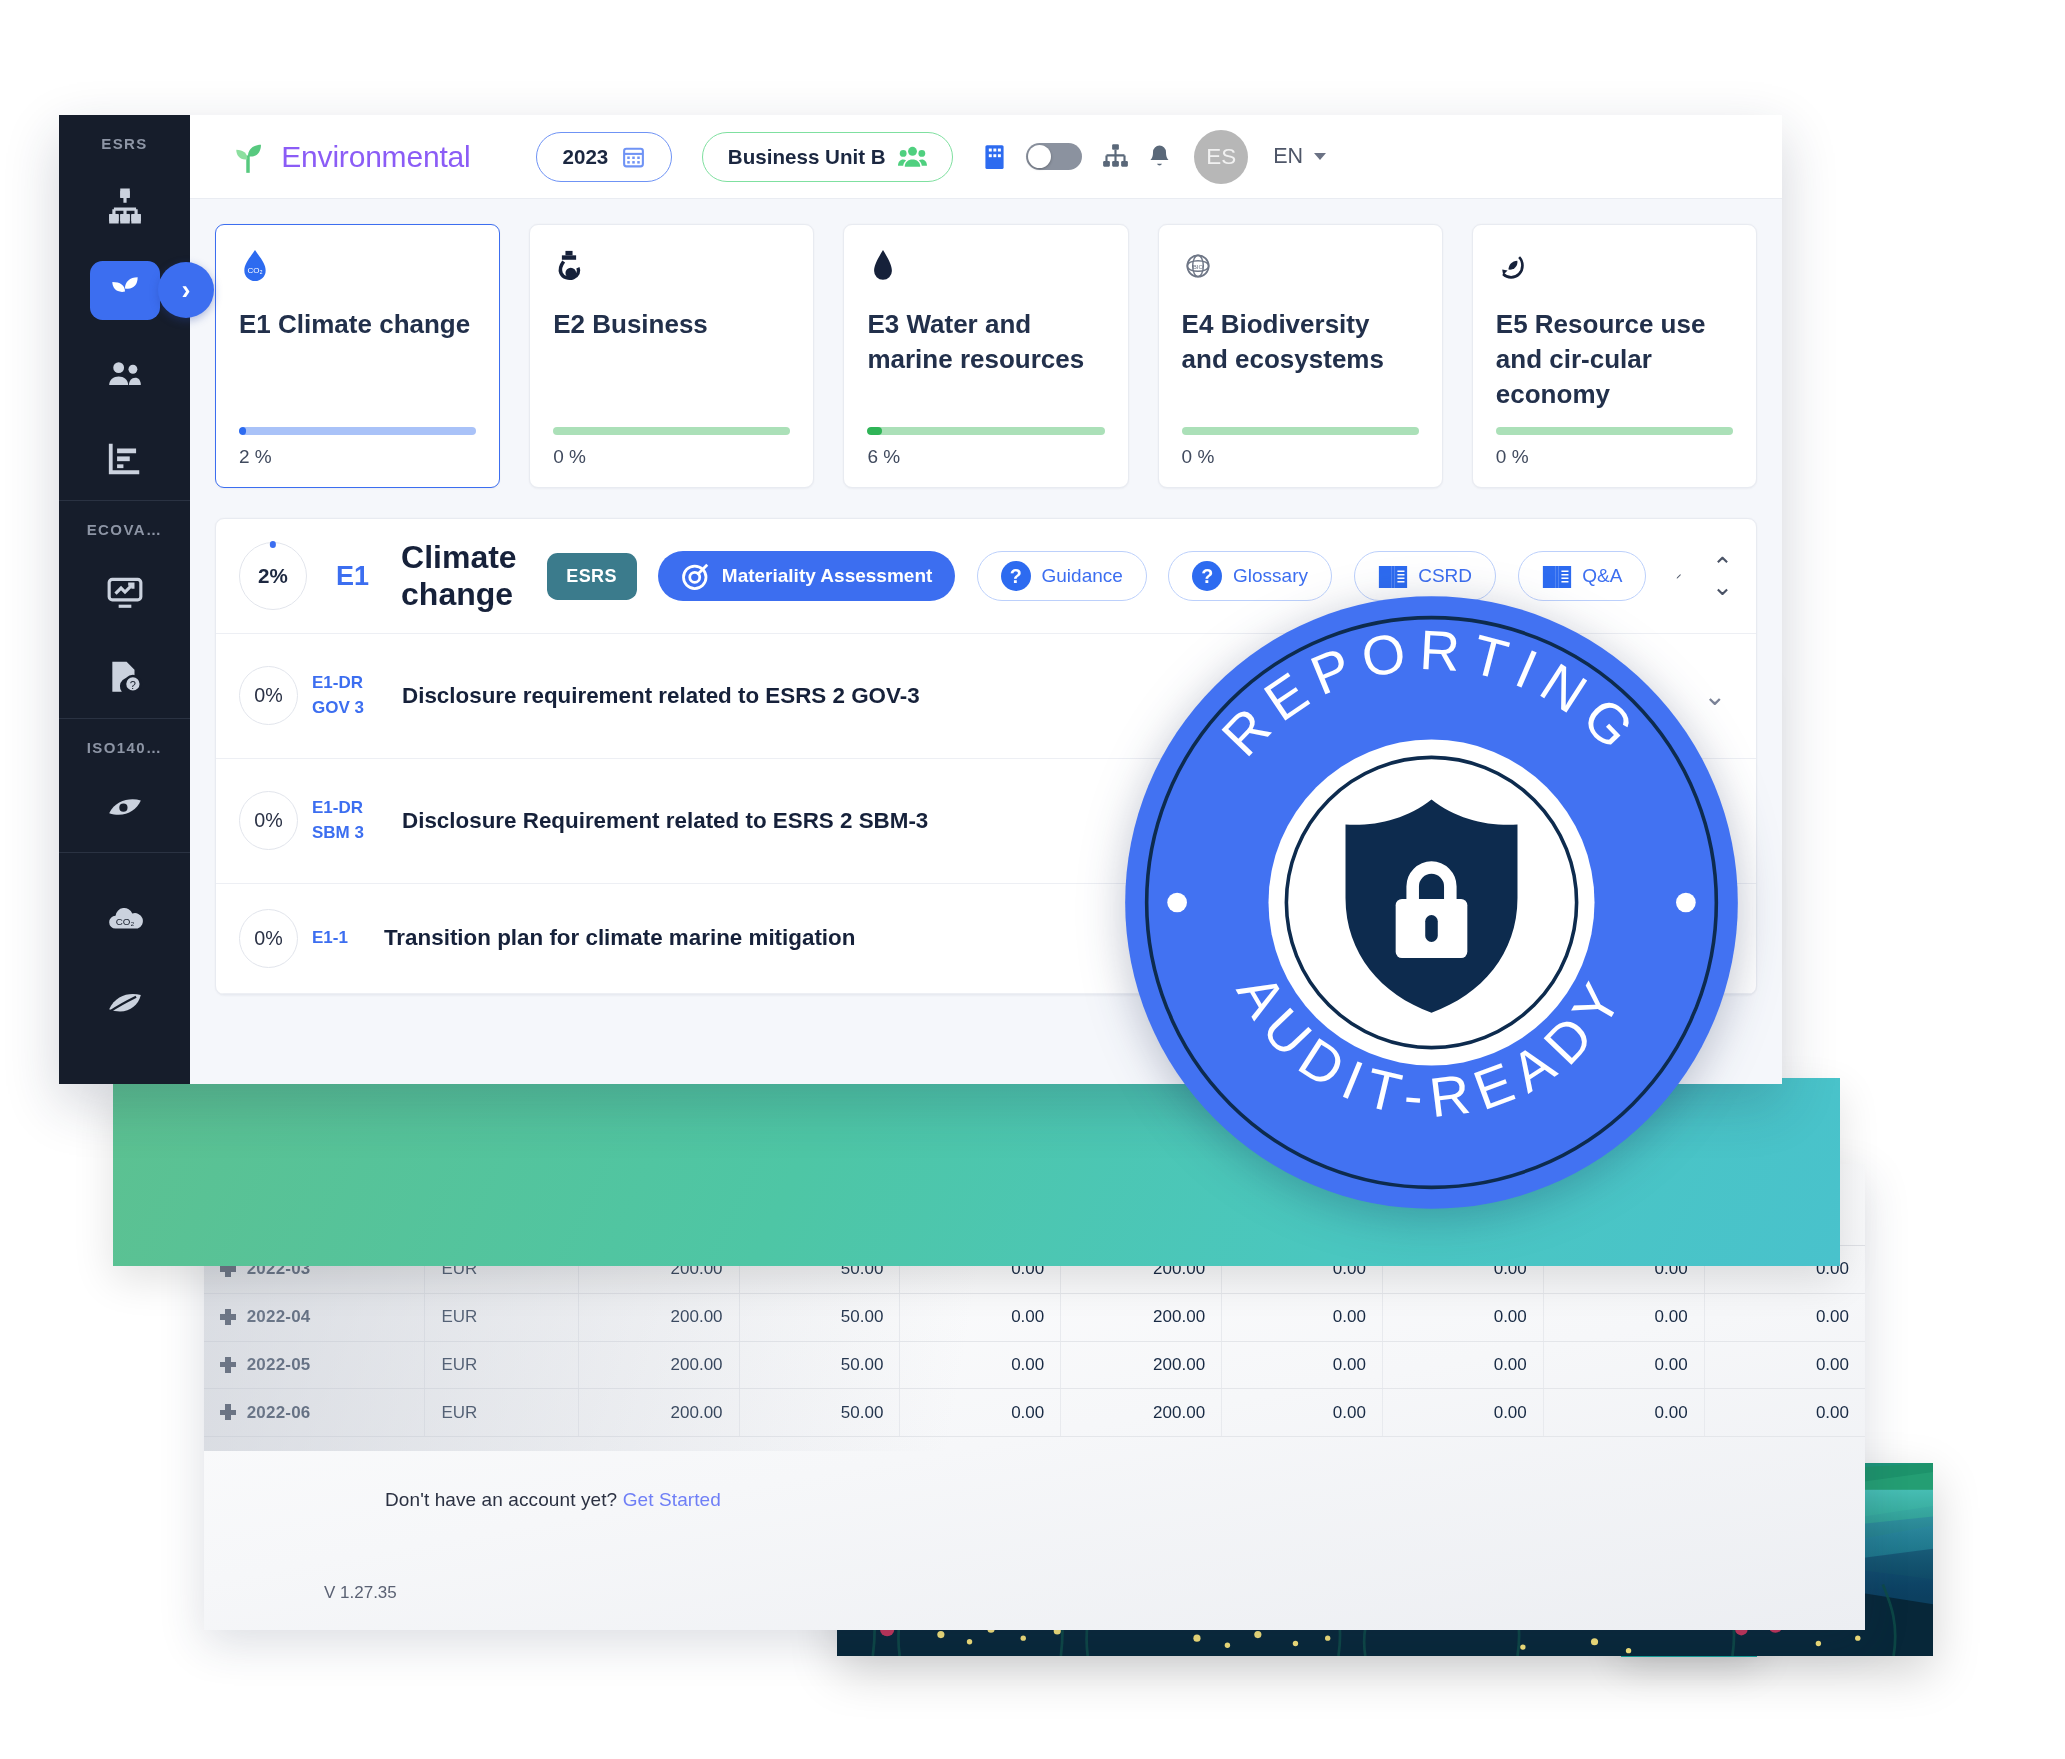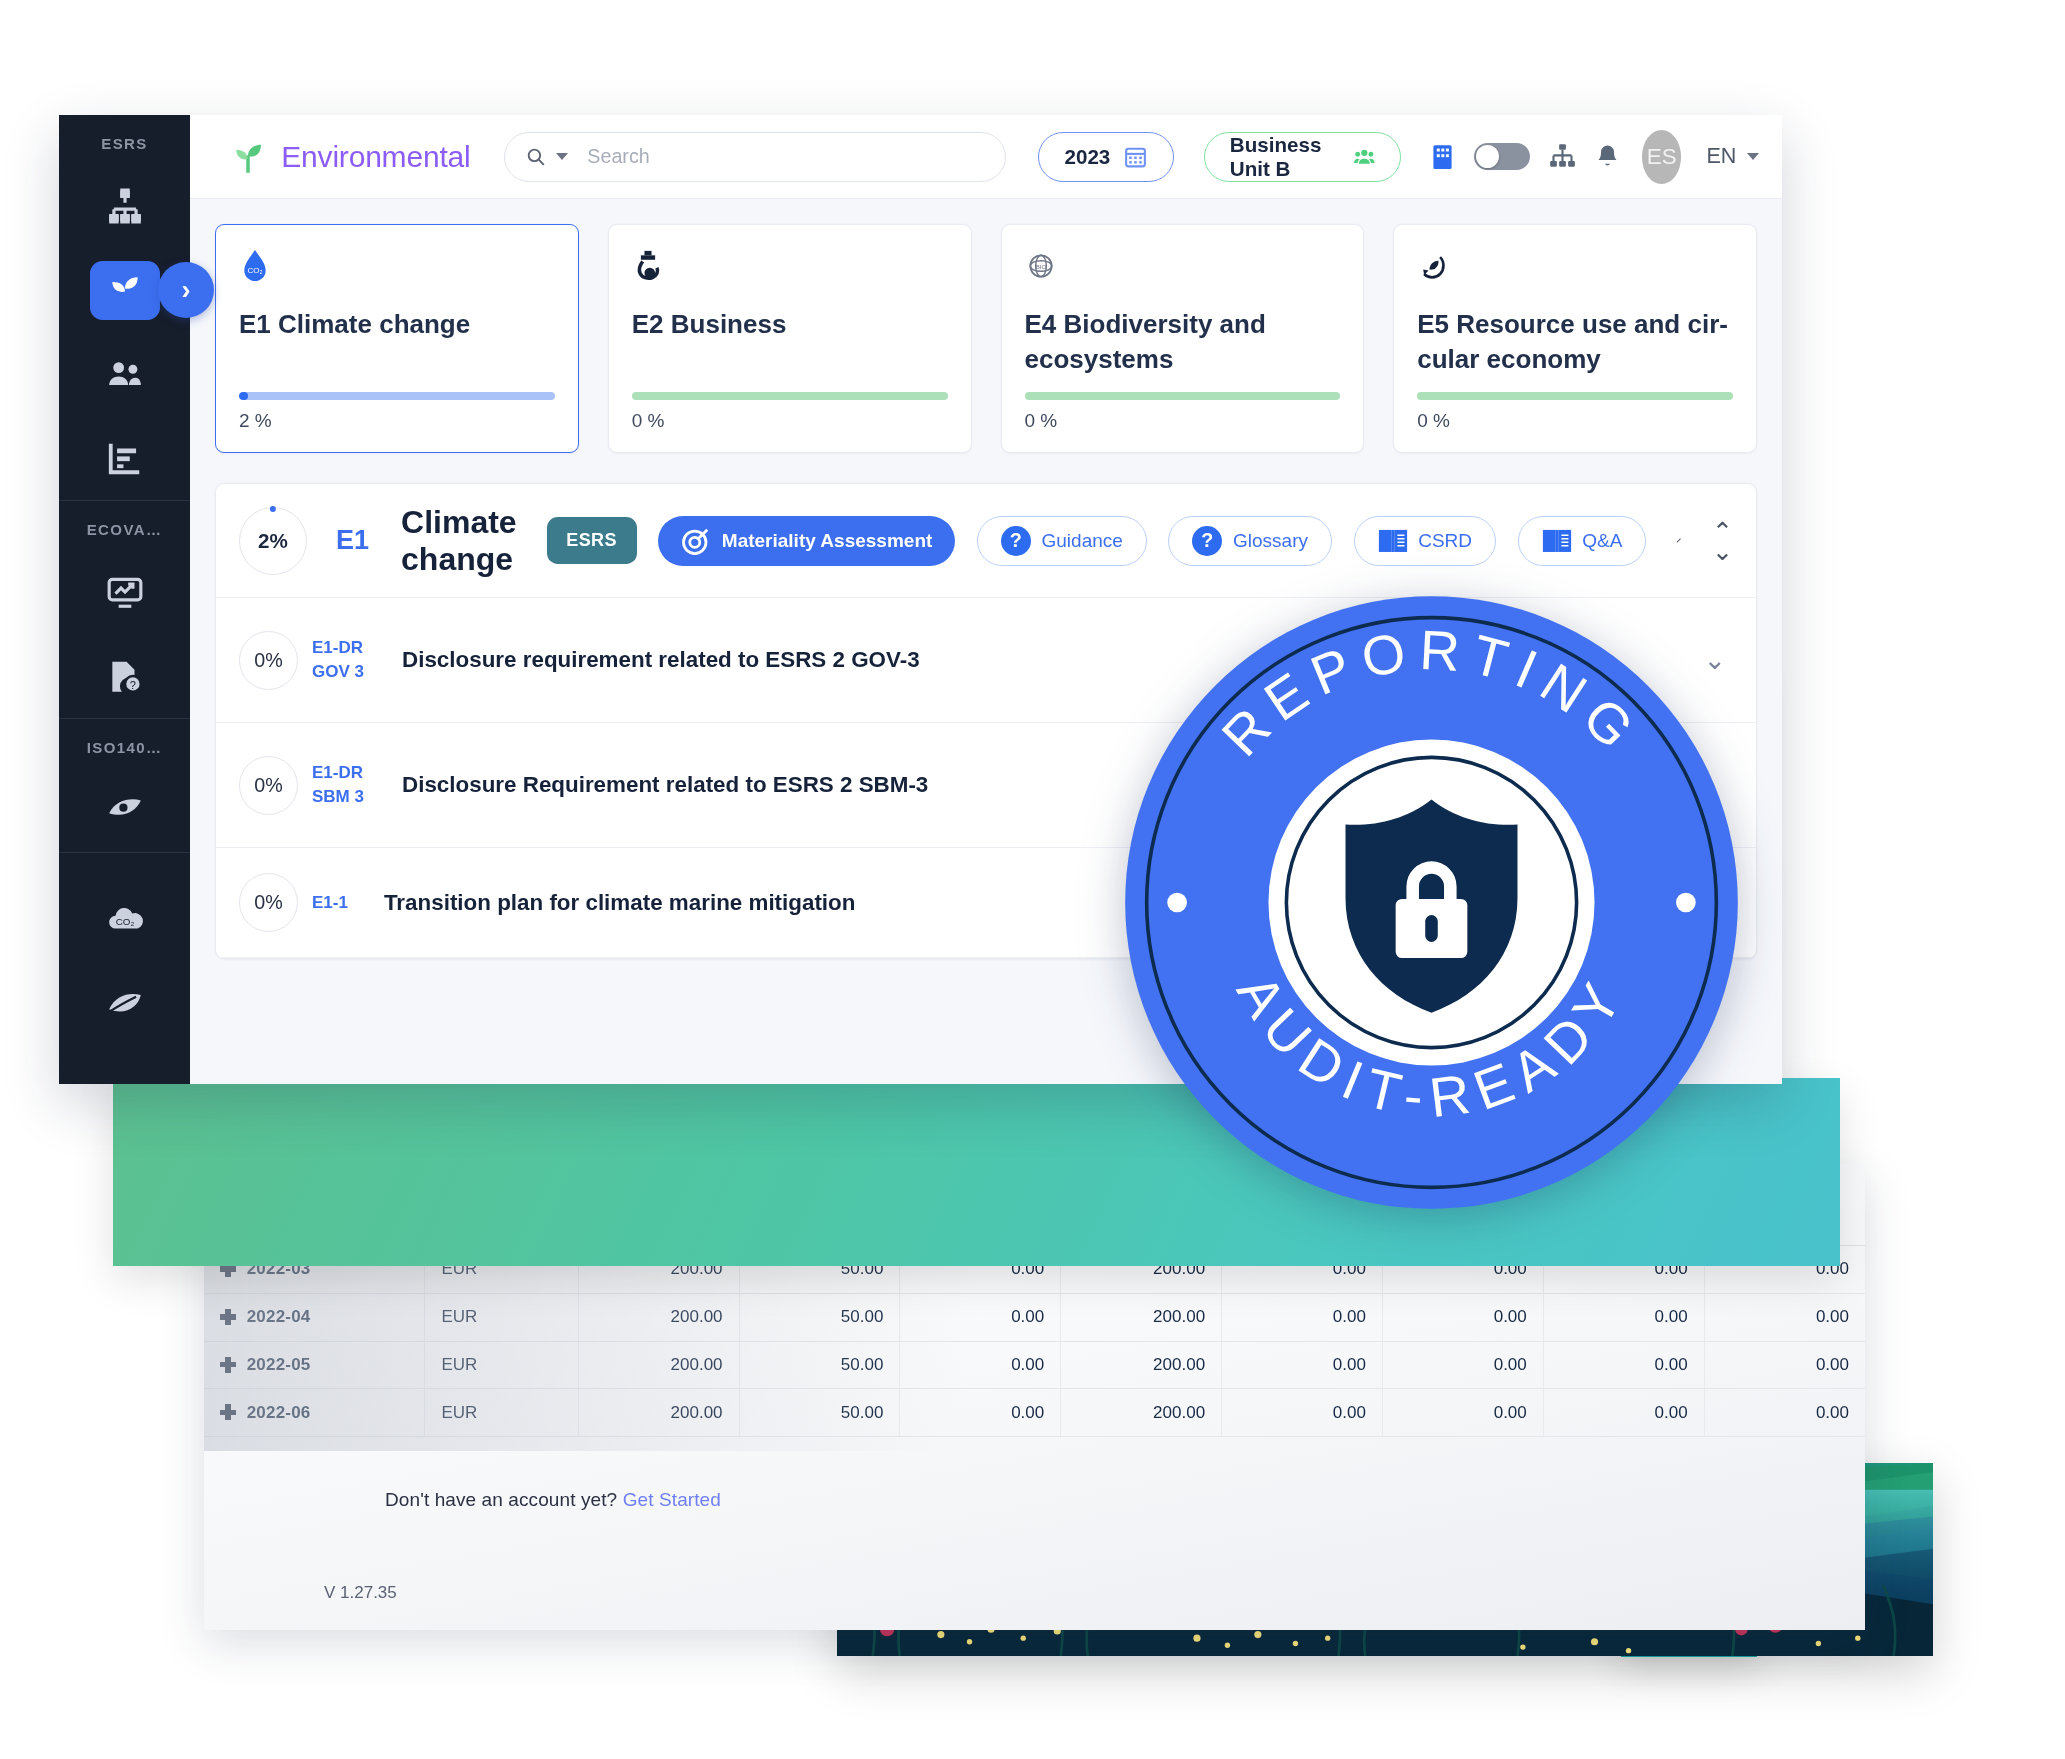--- a/index.html
+++ b/index.html
@@ -450,28 +450,20 @@
     <div class="topbar">
       <div class="brand">
         <svg class="sprout" viewBox="0 0 24 24">
           <path d="M12 22V11" stroke="#57c97f" stroke-width="2.2"></path>
           <path d="M12 11.5c0-4.2 3.2-7.2 8.2-7.2 0 5.2-3.2 8.3-8.2 7.2z" fill="#57c97f"></path>
           <path d="M11.6 13.4C11.6 9.6 9 7.4 4.6 7.4c0 3.8 2.6 6.8 7 6z" fill="#8cdf9f"></path>
         </svg>
         <div class="brand-title">Environmental</div>
       </div>
 
-      <div class="searchbox">
-        <svg class="mag" viewBox="0 0 24 24">
-            <circle cx="10.5" cy="10.5" r="6.4" fill="none" stroke="currentColor" stroke-width="2.1"></circle>
-            <path d="M15.3 15.3L21 21" stroke="currentColor" stroke-width="2.1"></path>
-          </svg>
-        <span class="caret-sm"></span>
-        <span class="search-ph">Search</span>
-      </div>
 
       <div class="pill year">
         <span>2023</span>
         <svg class="cal-ico" viewBox="0 0 24 24">
             <rect x="3" y="4.5" width="18" height="17" rx="2.2" fill="none" stroke="currentColor" stroke-width="2"></rect>
             <path d="M3 9.5h18" stroke="currentColor" stroke-width="2"></path>
             <g fill="currentColor">
               <rect x="6" y="12" width="2.4" height="2.4"></rect>
               <rect x="10.8" y="12" width="2.4" height="2.4"></rect>
               <rect x="15.6" y="12" width="2.4" height="2.4"></rect>
@@ -554,20 +546,32 @@
                 <circle cx="20" cy="28" r="6" fill="#16213a"></circle>
               </svg>
           </div>
           <div class="topic-name">E2 Business</div>
           <div class="bar-track">
               <div class="bar-fill" style="width:0%"></div>
             </div>
           <div class="pct-label">0 %</div>
         </div>
 
+        <div class="topic-card">
+          <div class="topic-ico">
+            <svg viewBox="0 0 36 40">
+                <path d="M18 2C12 12 8 19 8 25.5A10 10 0 0 0 28 25.5C28 19 24 12 18 2z" fill="#16213a"></path>
+              </svg>
+          </div>
+          <div class="topic-name">E3 Water and marine resources</div>
+          <div class="bar-track">
+              <div class="bar-fill" style="width:6%"></div>
+            </div>
+          <div class="pct-label">6 %</div>
+        </div>
 
         <div class="topic-card">
           <div class="topic-ico">
             <svg viewBox="0 0 36 40">
                 <circle cx="18" cy="20" r="12" fill="none" stroke="#6e7686" stroke-width="2"></circle>
                 <ellipse cx="18" cy="20" rx="12" ry="6" fill="none" stroke="#6e7686" stroke-width="1.6"></ellipse>
                 <ellipse cx="18" cy="20" rx="6" ry="12" fill="none" stroke="#6e7686" stroke-width="1.6"></ellipse>
                 <text x="18" y="23" font-size="7" text-anchor="middle" fill="#6e7686" font-family="Liberation Sans, sans-serif">BIO</text>
               </svg>
           </div>

